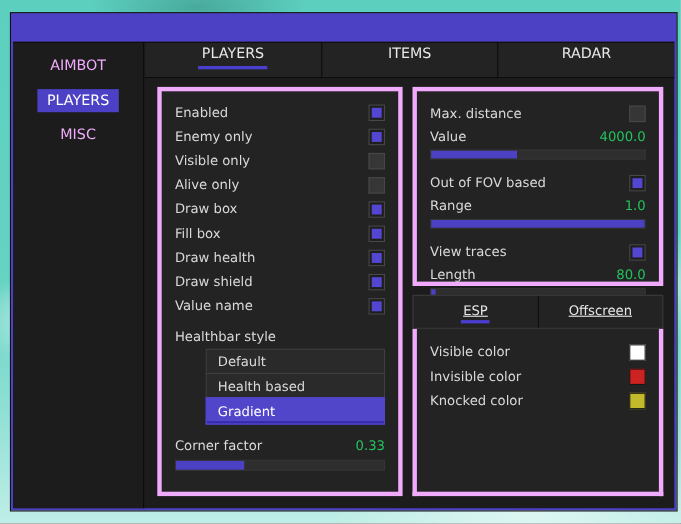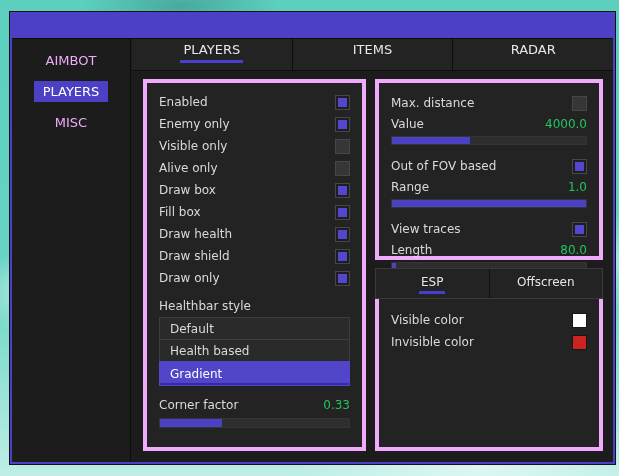--- a/index.html
+++ b/index.html
@@ -43,21 +43,21 @@
     content:""; position:absolute; left:0; right:0; bottom:0; height:3px; background:#4a3ed0;
   }
   
   .group{ position:absolute; background:#232323; border:4px solid #f0abfc; color:#dadada; font-size:12px; }
   .group-checks{ left:131px; top:40px; width:223px; height:372px; padding:8px 12px; }
   .group-distance{ left:363px; top:40px; width:228px; height:181px; padding:9px 12px; }
   .esp-tabs{
     position:absolute; left:363px; top:229px; width:228px; height:31px;
     background:#232323; border:1px solid #3a3a3a; display:flex;
   }
-  .esp-tab{ flex:1; display:flex; align-items:center; justify-content:center; font-size:12px; color:#e6e6e6; }
+  .esp-tab{ flex:1; display:flex; align-items:center; justify-content:center; font-size:12px; color:#e6e6e6;text-decoration:underline; }
   .esp-tab + .esp-tab{ border-left:1px solid #0f0f0f; }
   .esp-tab .tab-label{ position:relative; padding:2px 2px 5px; }
   .esp-tab.active .tab-label::after{
     content:""; position:absolute; left:0; right:0; bottom:0; height:3px; background:#4a3ed0;
   }
   .group-esp{ left:363px; top:260px; width:228px; height:152px; padding:10px 12px; border-top:none; }
   
   .row{ height:22px; display:flex; align-items:center; justify-content:space-between; }
   .row .val{ color:#22c55e; }
   
@@ -70,21 +70,21 @@
   .checkbox.checked .inner{ background:#5347d1; }
   
   .slider{ height:9px; background:#2e2e2e; border:1px solid #353535; margin-top:2px; cursor:pointer; }
   .slider .fill{ height:100%; background:#4c41c3; }
   .slider-lg{ height:10px; }
   .spacer10{ height:10px; }
   
   .section-label{ height:22px; display:flex; align-items:center; margin-top:6px; }
   .option{
     height:23px; border:1px solid #3e3e3e; background:#2a2a2a;
-    display:flex; align-items:center; padding:0 10px; margin-top:-1px; cursor:pointer;
+    display:flex; align-items:center; padding:0 10px; margin-top:-1px; cursor:pointer;margin-left:28px;
   }
   .option:first-child{ margin-top:0; }
   .option.selected{
     background:#5145ca; border-color:#5145ca; color:#ffffff;
     box-shadow:inset 0 -2px 0 #352ba5; height:25px;
   }
   
   .swatch{ width:15px; height:15px; border:1px solid #171717; cursor:pointer; }
 </style>
 </head>
@@ -156,21 +156,21 @@
               <span class="inner"></span>
             </span>
         </div>
         <div class="row">
           <span>Draw shield</span>
           <span class="checkbox checked">
               <span class="inner"></span>
             </span>
         </div>
         <div class="row">
-          <span>Draw only</span>
+          <span>Value name</span>
           <span class="checkbox checked">
               <span class="inner"></span>
             </span>
         </div>
 
         <div class="section-label">Healthbar style</div>
         <div>
           <div class="option">Default</div>
           <div class="option">Health based</div>
           <div class="option selected">Gradient</div>
@@ -242,17 +242,21 @@
 
       <div class="group group-esp">
         <div class="row">
           <span>Visible color</span>
           <span class="swatch" style="background: rgb(255, 255, 255);"></span>
         </div>
         <div class="row">
           <span>Invisible color</span>
           <span class="swatch" style="background: rgb(204, 34, 34);"></span>
         </div>
+        <div class="row">
+          <span>Knocked color</span>
+          <span class="swatch" style="background: rgb(195, 186, 43);"></span>
+        </div>
       </div>
 
     </div>
   </div>
 </div>
 
 </body></html>

